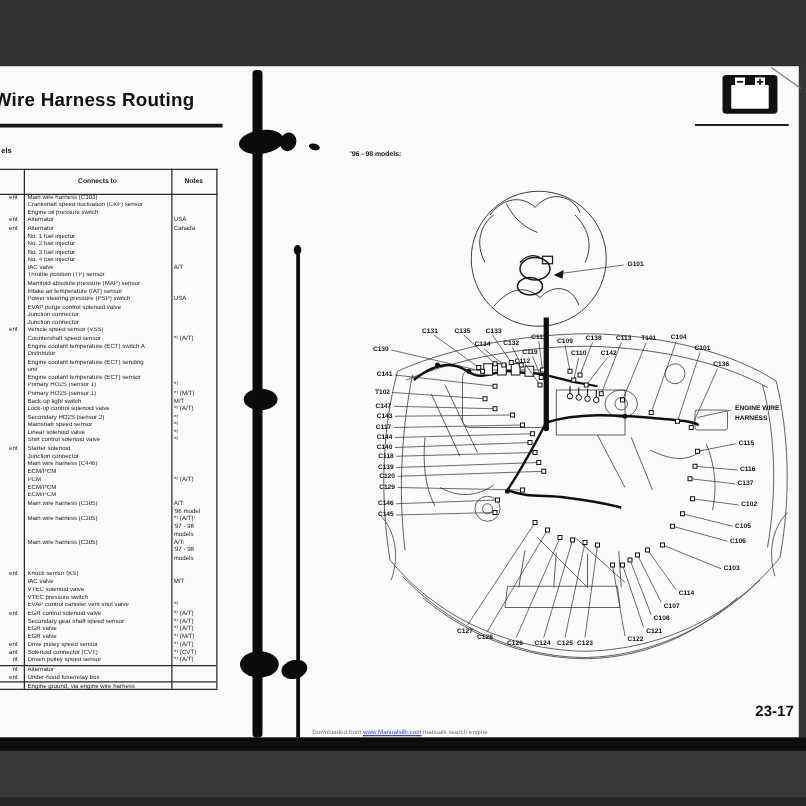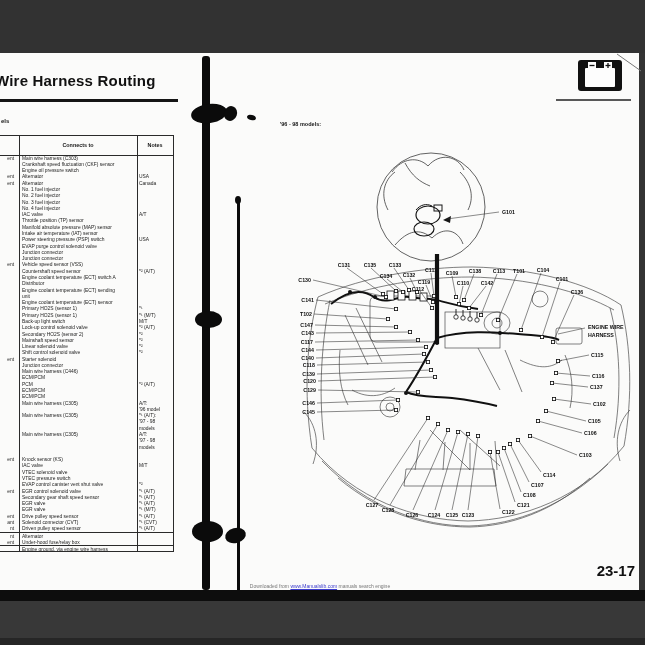--- a/index.html
+++ b/index.html
@@ -36,21 +36,21 @@
   
   #diagram{position:absolute;left:0;top:0;width:645px;height:645px;pointer-events:none;}
   .art{stroke:#4a4a4a;stroke-width:.7;fill:none;}
   .art2{stroke:#3c3c3c;stroke-width:.8;fill:none;}
   .leader{stroke:#2a2a2a;stroke-width:.55;}
   .cmark{fill:#fff;stroke:#101010;stroke-width:.8;}
   .lbl{font:bold 5.3px "Liberation Sans",sans-serif;fill:#0f0f0f;dominant-baseline:central;}
   .hpath{stroke:#101010;fill:none;}
   .models-label{position:absolute;left:280px;top:121px;font-size:5.5px;font-weight:bold;}
   .page-num{position:absolute;left:560px;top:562px;width:75px;text-align:right;
-            font-size:15px;font-weight:bold;color:#111;}
+            font-size:12px;font-weight:bold;color:#111;}
   .watermark{position:absolute;left:160px;top:583px;width:320px;text-align:center;
              font-size:5px;color:#777;}
   .watermark a{color:#3a3acc;text-decoration:underline;}
 </style>
 </head>
 <body>
 
 <div class="canvas">
   <div class="band-top"></div>
   <div class="paper"></div>

